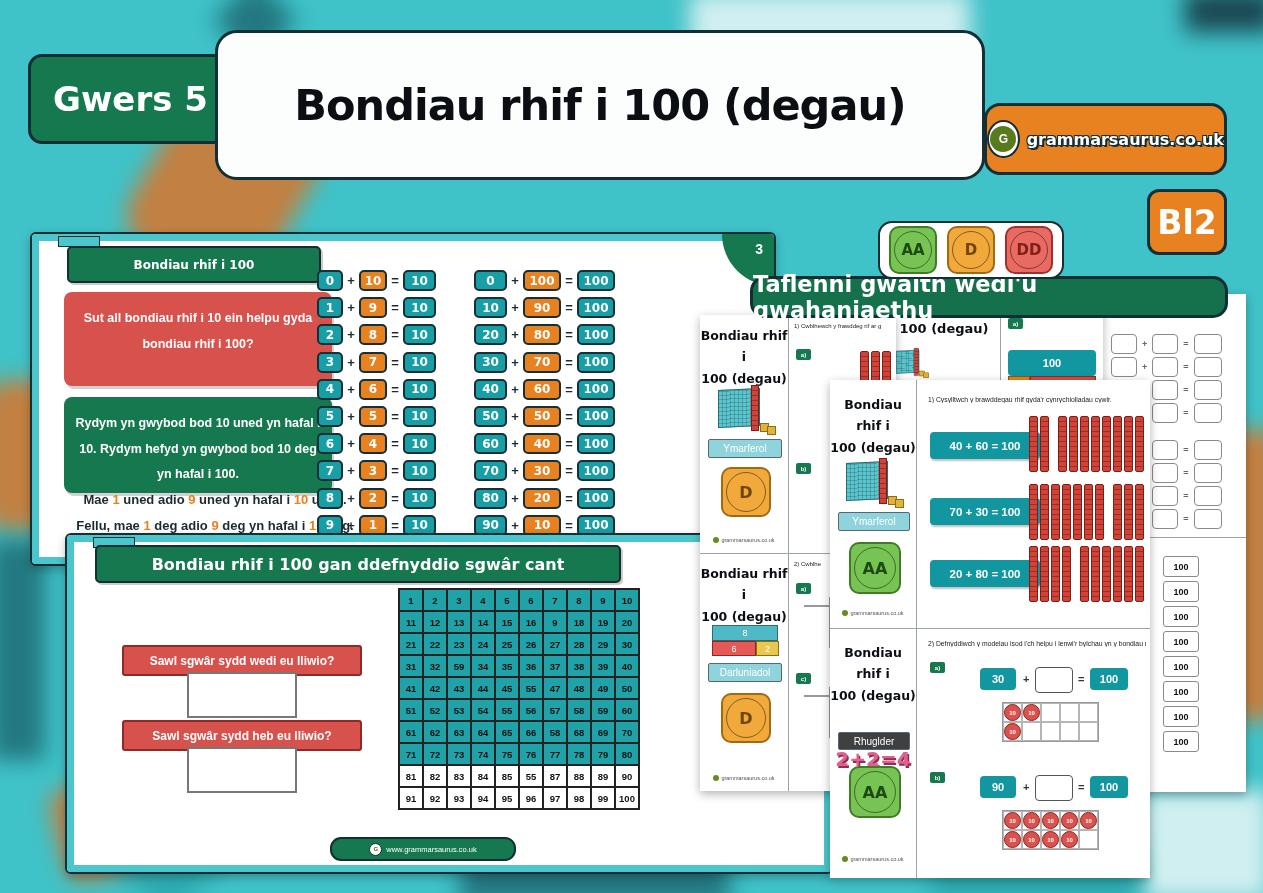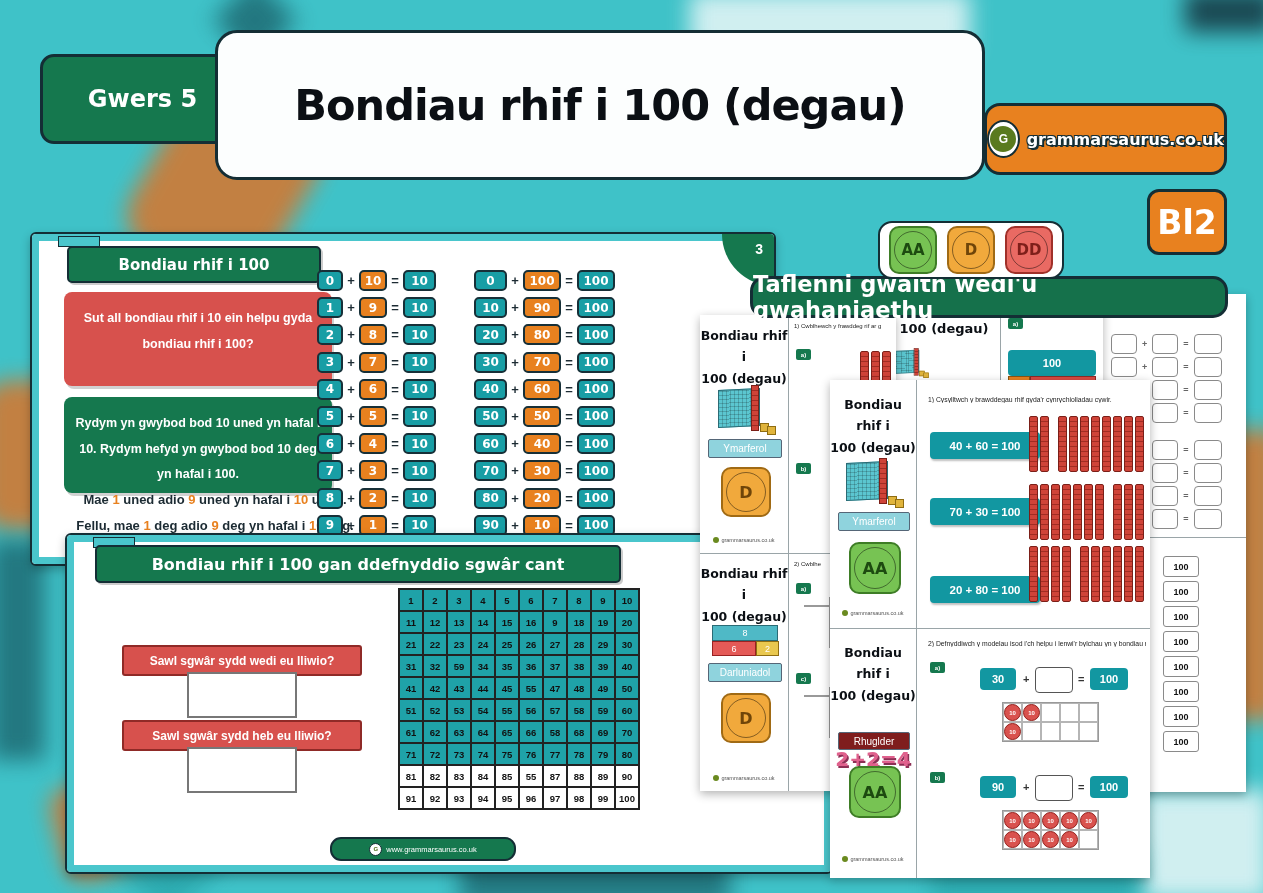--- a/index.html
+++ b/index.html
@@ -38,21 +38,21 @@
   .ansblank{position:absolute;background:#fff;border:2px solid #777;}
   .footer-oval{position:absolute;background:#15784E;border:2px solid #142E35;border-radius:11px;color:#fff;font-size:7.5px;display:flex;align-items:center;justify-content:center;gap:4px;}
   .minilogo{width:11px;height:11px;border-radius:50%;background:#fff;border:1px solid #142E35;display:inline-flex;align-items:center;justify-content:center;font-size:6px;color:#4b6b13;font-weight:bold;}
   
   .sheet{position:absolute;background:#fff;box-shadow:0 3px 9px rgba(0,0,0,.3);}
   .ws-title{position:absolute;text-align:center;font-family:"DejaVu Sans",sans-serif;font-weight:800;font-size:12.5px;line-height:1.7;color:#0b0f14;}
   .ws-prompt{position:absolute;font-size:6.8px;color:#222;overflow:hidden;white-space:nowrap;}
   .sublabel{position:absolute;width:15px;height:11px;background:#15784E;border-radius:2px;color:#fff;font-size:6px;font-weight:bold;display:flex;align-items:center;justify-content:center;}
   .typelabel{position:absolute;height:17px;border:1px solid #567;border-radius:2px;color:#fff;font-size:10px;display:flex;align-items:center;justify-content:center;}
   .lab-teal{background:#8FD3DD;}
-  .lab-pink{background:#7f1d1d;}
+  .lab-pink{background:#404040;}
   .pbadge{position:relative;border-radius:10px;display:flex;align-items:center;justify-content:center;font-family:"DejaVu Sans",sans-serif;font-weight:800;}
   .pbadge::before{content:"";position:absolute;inset:3px;border:1.5px solid rgba(0,0,0,.45);border-radius:50%;}
   .bg-aa{background:#77C353;border:2px solid #3e7d26;color:#1d4a10;}
   .bg-d{background:#F1A93C;border:2px solid #a06a14;color:#6f4509;}
   .bg-dd{background:#E96A63;border:2px solid #a03029;color:#7e1f1a;}
   .ws-footer{position:absolute;width:100%;text-align:center;font-size:5.5px;color:#555;display:flex;align-items:center;justify-content:center;gap:2px;}
   .dot{width:6px;height:6px;border-radius:50%;background:#6a8a1f;display:inline-block;}
   .divider-v{position:absolute;width:1px;background:#9aa5a8;top:0;bottom:0;}
   .divider-h{position:absolute;height:1px;background:#9aa5a8;left:0;right:0;}
   .eqteal{position:absolute;background:#1297A1;border-radius:4px;color:#fff;font-weight:bold;font-size:11.5px;display:flex;align-items:center;justify-content:center;box-shadow:1px 2px 2px rgba(0,0,0,.25);}
@@ -97,21 +97,21 @@
   <div class="deco" style="left:1185px;top:-10px;width:90px;height:42px;background:#14333E;"></div>
   <div class="deco" style="left:-20px;top:380px;width:110px;height:150px;background:#D9752B;border-radius:30px;"></div>
   <div class="deco" style="left:-10px;top:540px;width:55px;height:220px;background:#1E6B74;"></div>
   <div class="deco" style="left:55px;top:770px;width:170px;height:95px;background:#D9752B;border-radius:20px;transform:rotate(-15deg);"></div>
   <div class="deco" style="left:120px;top:820px;width:90px;height:80px;background:#2AA7AC;transform:rotate(45deg);"></div>
   <div class="deco" style="left:460px;top:845px;width:270px;height:60px;background:#1E6B74;"></div>
   <div class="deco" style="left:1225px;top:430px;width:55px;height:290px;background:#D9752B;"></div>
   <div class="deco" style="left:1140px;top:790px;width:130px;height:110px;background:#EAF7F8;"></div>
   <div class="deco" style="left:930px;top:850px;width:210px;height:55px;background:#2AA7AC;"></div>
 
-  <div class="abs outlined greenbox center chunky" style="left:40px;top:54px;width:205px;height:90px;border-radius:14px;font-size:24px;">
+  <div class="abs outlined greenbox center chunky" style="left:28px;top:54px;width:205px;height:90px;border-radius:14px;font-size:34px;">
     <span>Gwers 5</span>
   </div>
 
   <div class="abs outlined center chunky" style="left:215px;top:30px;width:770px;height:150px;border-radius:22px;background:#FCFEFE;font-size:43px;color:#0b0f14;letter-spacing:-1px;">
     <span>Bondiau rhif i 100 (degau)</span>
   </div>
 
 
   <div class="abs outlined orangebox center" style="left:984px;top:103px;width:243px;height:72px;border-radius:16px;gap:7px;">
     <span style="width:34px;height:34px;border-radius:50%;background:#fff;border:2px solid #142E35;display:flex;align-items:center;justify-content:center;">
@@ -124,21 +124,21 @@
     <span>Bl2</span>
   </div>
 
   <div class="slide" style="left:30px;top:232px;width:742px;height:330px;border-radius:6px;z-index:5;">
     <div class="frame"></div>
     <div class="corner-tab"></div>
     <div class="pagebadge">
       <span>3</span>
     </div>
 
-    <div class="slideheader center chunky" style="left:35px;top:12px;width:250px;height:33px;font-size:15px;justify-content:center;">
+    <div class="slideheader center chunky" style="left:35px;top:12px;width:250px;height:33px;font-size:12px;justify-content:center;">
       <span>Bondiau rhif i 100</span>
     </div>
 
     <div class="msgbox redbox" style="left:32px;top:58px;width:248px;height:66px;">
       <span>Sut all bondiau rhif i 10 ein helpu gyda bondiau rhif i 100?</span>
     </div>
 
     <div class="msgbox" style="left:32px;top:163px;width:248px;height:68px;background:#15784E;">
       <span>Rydym yn gwybod bod 10 uned yn hafal i 10. Rydym hefyd yn gwybod bod 10 deg yn hafal i 100.</span>
     </div>
@@ -640,21 +640,21 @@
     </div>
     <div class="ws-prompt" style="left:98px;top:16px;width:214px;">
       <span>1) Cysylltwch y brawddegau rhif gyda'r cynrychioliadau cywir.</span>
     </div>
     <div class="eqteal" style="left:100px;top:52px;width:110px;height:27px;">
       <span>40 + 60 = 100</span>
     </div>
     <div class="eqteal" style="left:100px;top:118px;width:110px;height:27px;">
       <span>70 + 30 = 100</span>
     </div>
-    <div class="eqteal" style="left:100px;top:180px;width:110px;height:27px;margin-top:16px;">
+    <div class="eqteal" style="left:100px;top:180px;width:110px;height:27px;">
       <span>20 + 80 = 100</span>
     </div>
     <div class="rodrow" style="right:6px;top:36px;">
         <div class="rodgroup">
           <div class="rod"></div>
           <div class="rod"></div>
         </div>
         <div class="rodgroup">
           <div class="rod"></div>
           <div class="rod"></div>

